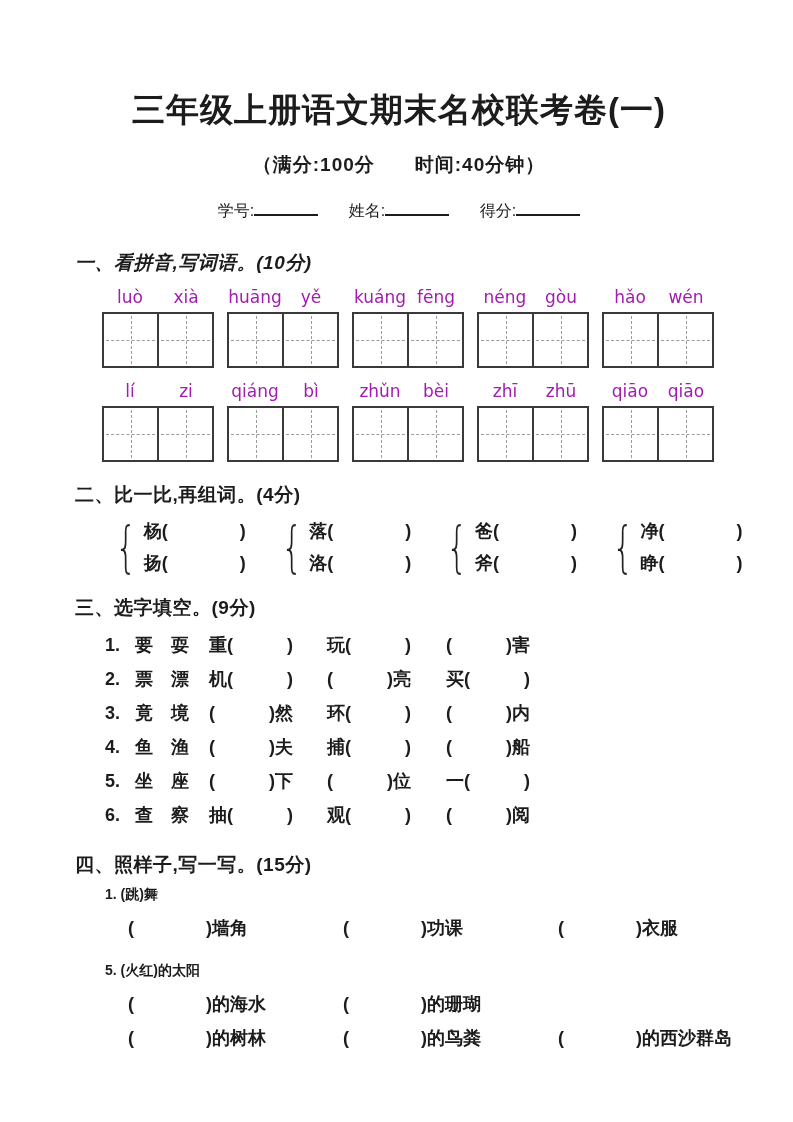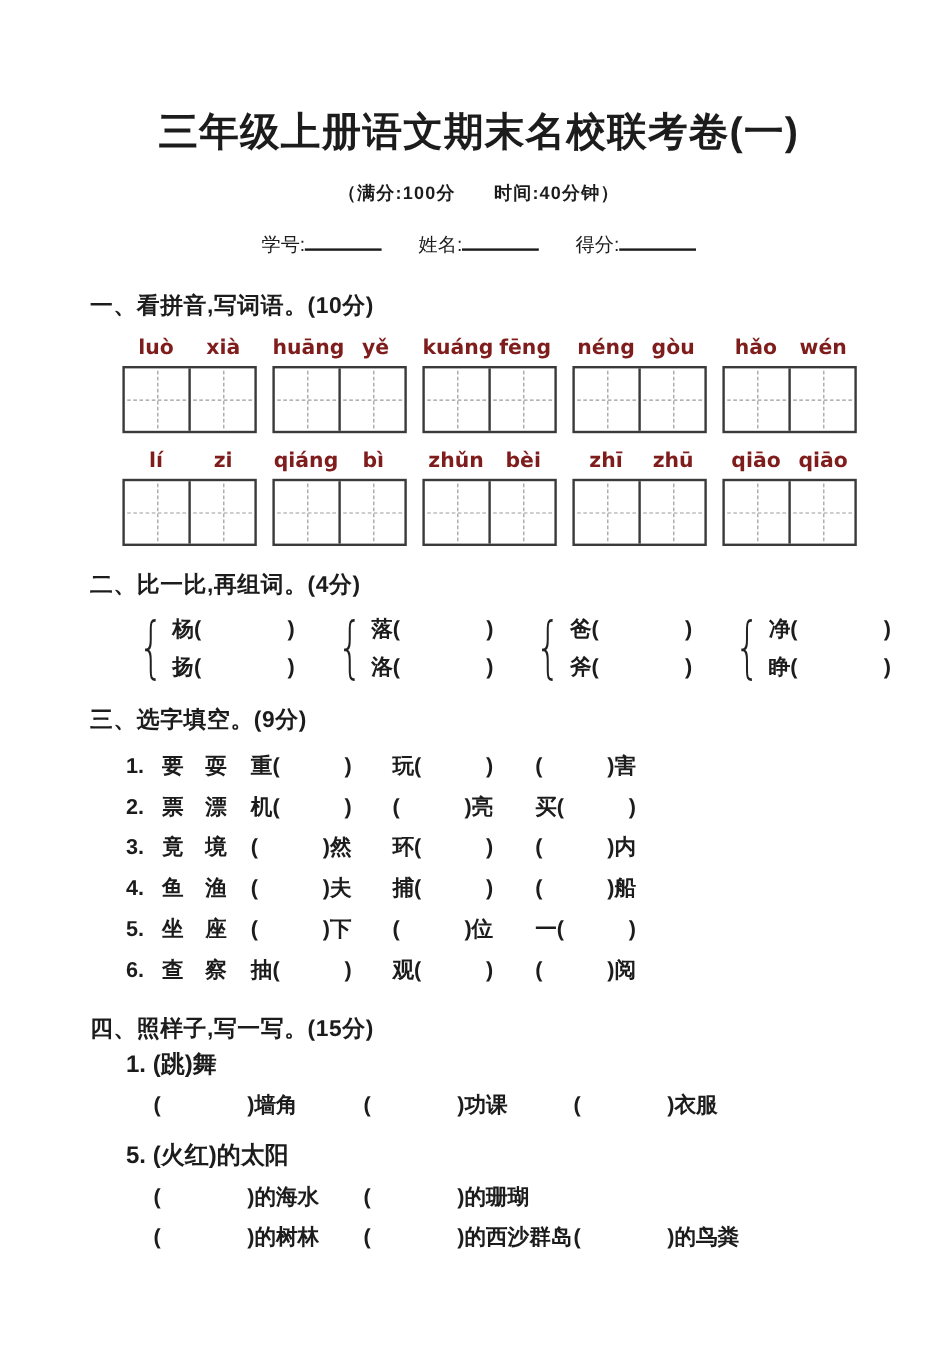--- a/index.html
+++ b/index.html
@@ -5,33 +5,33 @@
   html,body{margin:0;padding:0;background:#ffffff;}
   .page{
     width:793px;height:1122px;background:#ffffff;position:relative;
     font-family:"Liberation Sans",sans-serif;color:#1c1c1c;overflow:hidden;
   }
   .content{padding:90px 70px 0 75px;}
 
   
   .header{text-align:center;}
   .title{font-size:33px;font-weight:900;letter-spacing:1px;line-height:1.2;}
-  .subtitle{margin-top:22px;font-size:15px;font-weight:700;letter-spacing:1px;}
+  .subtitle{margin-top:22px;font-size:19px;font-weight:700;letter-spacing:1px;}
   .info-line{margin-top:22px;font-size:16px;font-weight:400;}
   .info-field{margin:0 13px;white-space:nowrap;}
   .blank-line{display:inline-block;width:64px;height:14px;border-bottom:2px solid #1c1c1c;}
 
   
   .sec-heading{font-size:19px;font-weight:800;letter-spacing:.5px;line-height:1.2;}
 
   
-  .sec1-heading{margin-top:30px;}
+  .sec1-heading{margin-top:30px;font-style:italic;}
   .pinrow{display:flex;gap:13px;margin-left:27px;margin-top:13px;margin-bottom:5px;}
   .pin{width:112px;display:flex;font-family:"DejaVu Sans",sans-serif;
-       font-size:17px;font-weight:700;color:#7f1d1d;}
+       font-size:17px;font-weight:400;color:#a21caf;}
   .pin span{flex:1;text-align:center;white-space:nowrap;}
   .boxrow{display:flex;gap:13px;margin-left:27px;}
   .wbox{width:108px;height:52px;border:2px solid #3a3a3a;display:flex;background:#fff;}
   .wcell{flex:1;position:relative;}
   .wcell + .wcell{border-left:2px solid #3a3a3a;}
   .wcell::before{content:"";position:absolute;left:50%;top:2px;bottom:2px;border-left:1px dashed #9b9b9b;}
   .wcell::after{content:"";position:absolute;top:50%;left:2px;right:2px;border-top:1px dashed #9b9b9b;}
   .boxrow.second{margin-bottom:0;}
 
   
@@ -43,23 +43,23 @@
   .group-lines div{line-height:32px;font-size:18px;font-weight:700;white-space:nowrap;}
 
   
   .sec3-heading{margin-top:18px;}
   .s3rows{margin-top:8px;}
   .s3row{display:grid;grid-template-columns:30px 74px 118px 119px auto;
          margin-left:30px;line-height:34px;font-size:18px;font-weight:700;white-space:nowrap;}
 
   
   .sec4-heading{margin-top:22px;}
-  .s4label{margin-left:30px;line-height:34px;font-size:20px;font-weight:700;}
+  .s4label{margin-left:30px;line-height:34px;font-size:14px;font-weight:700;}
   .s4row{display:grid;grid-template-columns:175px 175px auto;margin-left:53px;
-         line-height:34px;font-size:18px;font-weight:700;white-space:nowrap;}
+         line-height:34px;font-size:18px;font-weight:700;white-space:nowrap;gap:40px;}
   .s4item{margin-top:0px;}
   .s4item + .s4item{margin-top:8px;}
 </style>
 </head>
 <body>
 
 <div class="page">
   <div class="content">
 
     <div class="header">
@@ -261,20 +261,20 @@
       </div>
 
       <div class="s4item">
         <div class="s4label">5. (火红)的太阳</div>
         <div class="s4row">
           <span>(　　　　)的海水</span>
           <span>(　　　　)的珊瑚</span>
         </div>
         <div class="s4row">
           <span>(　　　　)的树林</span>
+          <span>(　　　　)的鸟粪</span>
           <span>(　　　　)的西沙群岛</span>
-          <span>(　　　　)的鸟粪</span>
         </div>
       </div>
     </div>
 
   </div>
 </div>
 
 </body></html>

